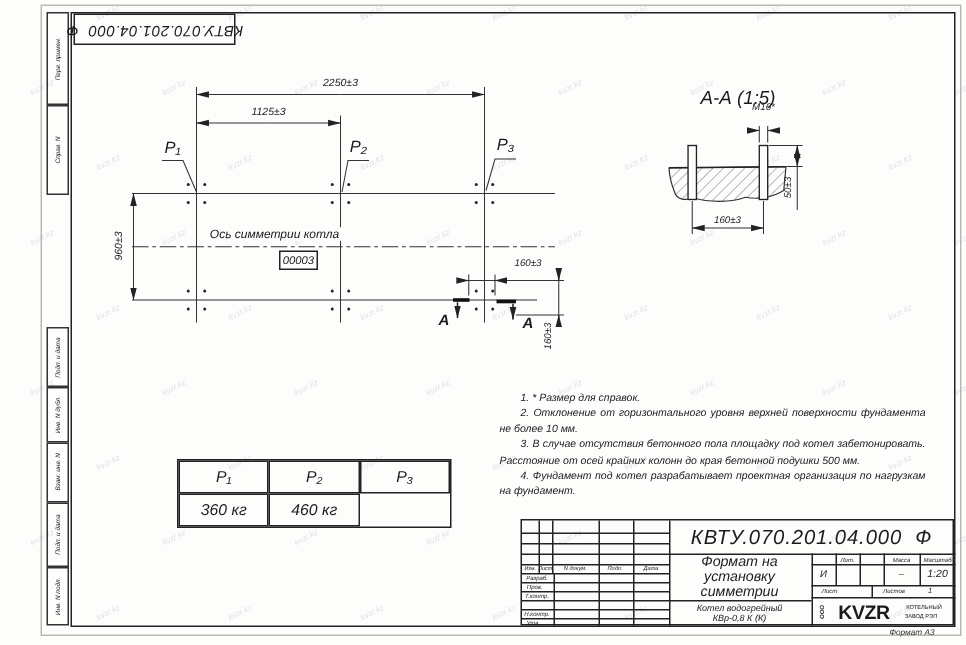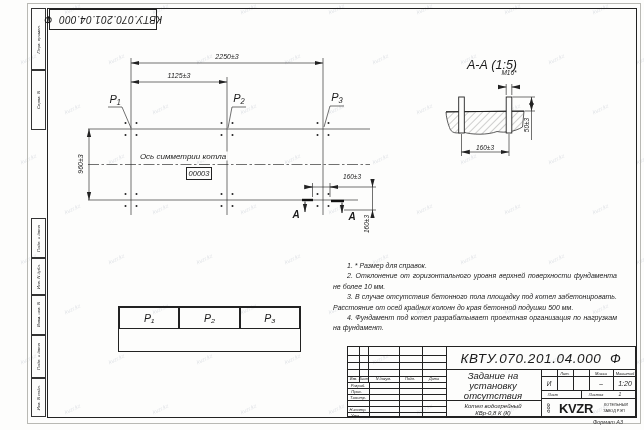--- a/index.html
+++ b/index.html
@@ -265,20 +265,22 @@
     <p>1. * Размер для справок.</p>
     <p>2. Отклонение от горизонтального уровня верхней поверхности фундамента не более 10 мм.</p>
     <p>3. В случае отсутствия бетонного пола площадку под котел забетонировать. Расстояние от осей крайних колонн до края бетонной подушки 500 мм.</p>
     <p>4. Фундамент под котел разрабатывает проектная организация по нагрузкам на фундамент.</p>
   </div>
 
   <div class="ltable">
     <div>P₁</div>
     <div>P₂</div>
     <div>P₃</div>
+    <div>360 кг</div>
+    <div>460 кг</div>
   </div>
 
   <div class="tb">
 
     <div class="tbv" style="left:11px;top:0;height:35px;"></div>
     <div class="tbv" style="left:20px;top:0;height:35px;"></div>
     <div class="tbv" style="left:21px;top:35px;height:36px;"></div>
     <div class="tbv" style="left:51px;top:0;height:71px;"></div>
     <div class="tbv" style="left:74px;top:0;height:71px;"></div>
     <div class="tbv" style="left:98px;top:0;height:71px;"></div>
@@ -310,23 +312,23 @@
     <span class="tbt" style="left:86px;top:32px;font-size:3.8px;">Дата</span>
 
     <span class="tbt" style="left:10px;top:38px;font-size:4px;">Разраб.</span>
     <span class="tbt" style="left:8.5px;top:44px;font-size:4px;">Пров.</span>
     <span class="tbt" style="left:10px;top:50px;font-size:4px;">Т.контр.</span>
     <span class="tbt" style="left:10px;top:62px;font-size:4px;">Н.контр.</span>
     <span class="tbt" style="left:7.5px;top:68px;font-size:4px;">Утв.</span>
 
     <span class="tbt" style="left:193px;top:11px;font-size:13.5px;letter-spacing:.6px;white-space:pre;">КВТУ.070.201.04.000  Ф</span>
 
-    <span class="tbt" style="left:145px;top:28px;font-size:9.5px;">Задание на</span>
+    <span class="tbt" style="left:145px;top:28px;font-size:9.5px;">Формат на</span>
     <span class="tbt" style="left:145px;top:38px;font-size:9.5px;font-style:italic;">установку</span>
-    <span class="tbt" style="left:145px;top:48px;font-size:9.5px;">отсутствия</span>
+    <span class="tbt" style="left:145px;top:48px;font-size:9.5px;">симметрии</span>
 
     <span class="tbt" style="left:145px;top:59px;font-size:6px;">Котел водогрейный</span>
     <span class="tbt" style="left:145px;top:66px;font-size:6px;">КВр-0,8 К (К)</span>
 
     <span class="tbt" style="left:217px;top:25.5px;font-size:4px;">Лит.</span>
     <span class="tbt" style="left:253px;top:25.5px;font-size:4px;">Масса</span>
     <span class="tbt" style="left:277px;top:25.5px;font-size:4px;">Масштаб</span>
     <span class="tbt" style="left:201px;top:36px;font-size:6.5px;">И</span>
     <span class="tbt" style="left:253px;top:36px;font-size:6.5px;">–</span>
     <span class="tbt" style="left:277px;top:36px;font-size:7px;">1:20</span>

